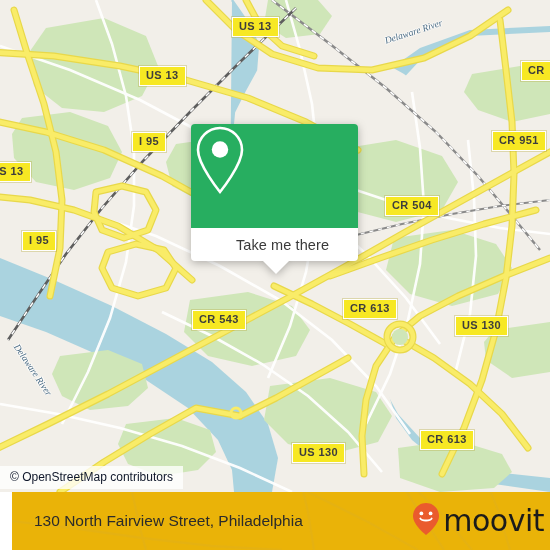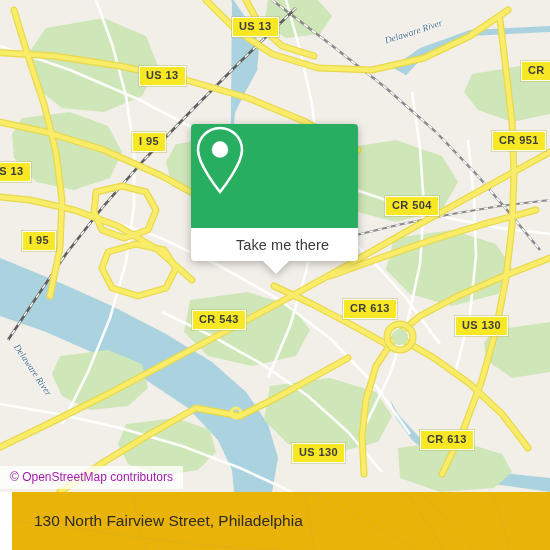--- a/index.html
+++ b/index.html
@@ -75,21 +75,21 @@
     border-left:14px solid transparent;
     border-right:14px solid transparent;
     border-top:14px solid #ffffff;
   }
 
   
   #osm{
     position:absolute;left:0;top:466px;
     background:rgba(255,255,255,.78);
     padding:4px 10px 5px 10px;
-    font-size:12px;color:#a21caf;
+    font-size:12px;color:#0f172a;
     font-family:"Liberation Sans", sans-serif;
     white-space:nowrap;
   }
 
   
   #footer{
     position:absolute;left:12px;top:492px;width:550px;height:58px;
     background:#eab308;overflow:hidden;
   }
   #footer-watermark{
@@ -281,15 +281,26 @@
         <path d="M286,470 L296,512 L302,550"></path>
         <path d="M396,482 L430,514 L460,550"></path>
         <path d="M470,470 L486,510 L498,550"></path>
         <path d="M-10,520 L60,528 L130,538 L200,546 L270,550"></path>
         <path d="M120,492 L128,528 L134,550"></path>
       </g>
     </svg>
 
     <div id="address">130 North Fairview Street, Philadelphia</div>
 
+    <div id="logo">
+      <span>
+        <svg width="30" height="34" viewBox="0 0 30 34" xmlns="http://www.w3.org/2000/svg">
+          <path d="M15 1C7.8 1 2 6.8 2 14c0 9.2 13 19 13 19s13-9.8 13-19C28 6.8 22.2 1 15 1z" fill="#ea5b2d"></path>
+          <circle cx="10.4" cy="11.4" r="1.9" fill="#ffffff"></circle>
+          <circle cx="19.6" cy="11.4" r="1.9" fill="#ffffff"></circle>
+          <path d="M9.4 16.6c1.5 2.6 9.7 2.6 11.2 0" stroke="#ffffff" stroke-width="1.9" fill="none" stroke-linecap="round"></path>
+        </svg>
+      </span>
+      <span class="wordmark">moovit</span>
+    </div>
   </div>
 
 </div>
 
 </body></html>

